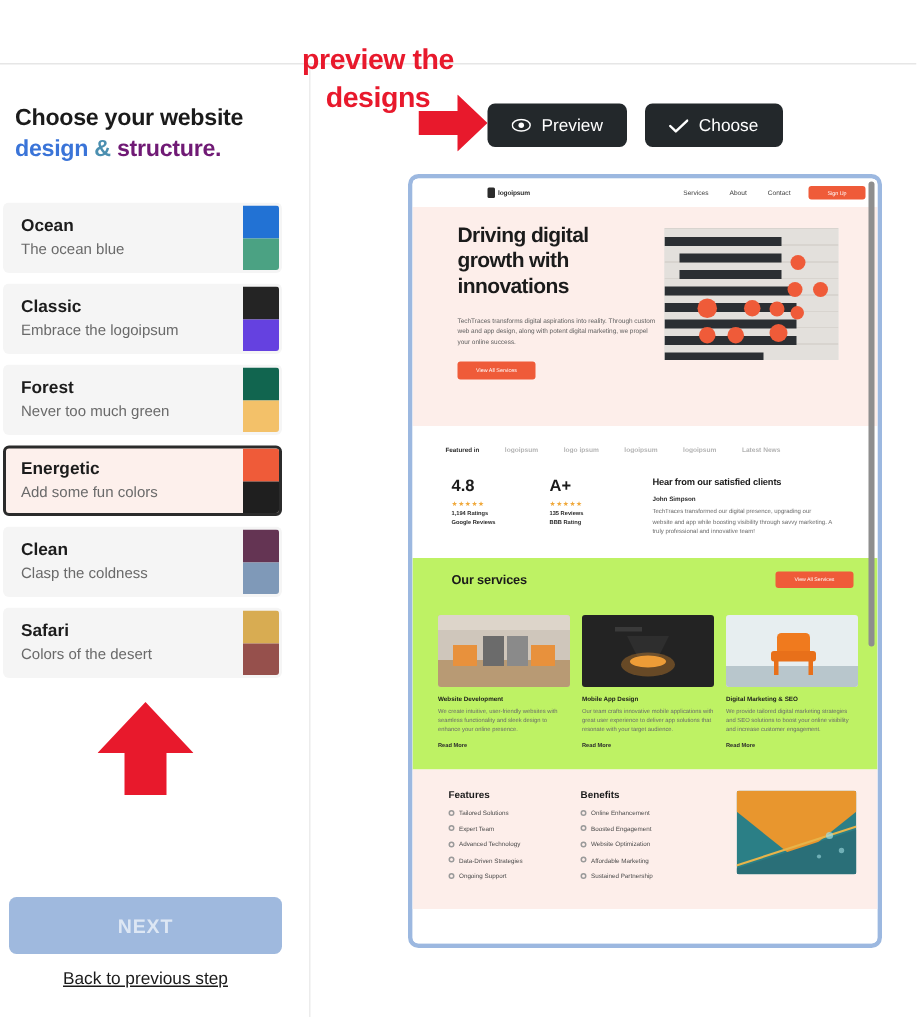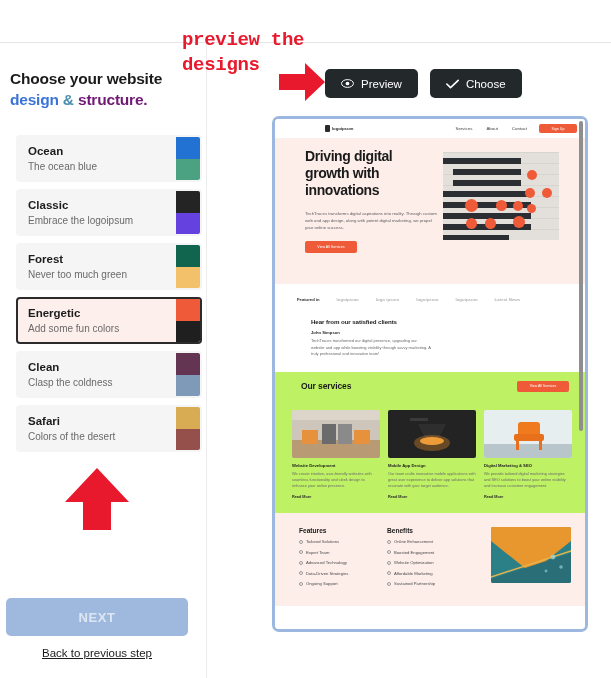--- a/index.html
+++ b/index.html
@@ -15,21 +15,21 @@
   .hdivider { position: absolute; left: 0; top: 42px; width: 611px; height: 1px; background: #e6e6e6; }
   .vdivider { position: absolute; left: 206px; top: 43px; width: 1px; height: 635px; background: #ececec; }
 
   
   .left { position: absolute; left: 0; top: 43px; width: 206px; height: 635px; }
   .headline { position: absolute; left: 10px; top: 25px; width: 190px; font-size: 15.5px; font-weight: bold; line-height: 21px; color: #1b1b1b; letter-spacing: -0.2px; }
   .headline .grad { display: block; color: #3a74d8; }
   .headline .grad .g2 { color: #4b8fb0; }
   .headline .grad .g3 { color: #701a75; }
 
-  .theme-list { position: absolute; left: 16px; top: 92px; width: 186px; }
+  .theme-list { position: absolute; left: 2px; top: 92px; width: 186px; }
   .theme-item {
     position: relative; display: flex; align-items: stretch;
     height: 47px; margin-bottom: 7px; border-radius: 4px;
     background: #f5f5f5; overflow: hidden; cursor: pointer;
     border: 2px solid transparent;
   }
   .theme-item.sel { border-color: #2b2b2b; background: #fdf0ec; }
   .theme-item .txt { flex: 1; padding: 7px 0 0 10px; }
   .theme-name { font-size: 11.5px; font-weight: bold; color: #1c1c1c; line-height: 15px; }
   .theme-desc { font-size: 10px; color: #6a6a6a; line-height: 14px; margin-top: 1px; }
@@ -52,21 +52,21 @@
   .dk-btn {
     display: flex; align-items: center; gap: 7px;
     height: 29px; padding: 0 16px; border-radius: 5px;
     background: #23282b; color: #fff; border: none;
     font-size: 11.5px; font-family: "Liberation Sans", sans-serif; cursor: pointer;
   }
   .dk-btn svg { display: block; }
 
   
   .anno { position: absolute; color: #e8192c; font-weight: bold; font-size: 19px; line-height: 25px; letter-spacing: -0.3px; }
-  .anno-preview { left: 182px; top: 28px; width: 140px; text-align: left; font-family: Liberation Mono, monospace; }
+  .anno-preview { left: 182px; top: 28px; width: 140px; text-align: center; }
   .anno-choose { left: 12px; top: 533px; width: 172px; text-align: center; font-size: 19px; line-height: 28px; }
   .arrow-right { position: absolute; left: 279px; top: 63px; }
   .arrow-up { position: absolute; left: 65px; top: 468px; }
 
   
   .preview-frame {
     position: absolute; left: 272px; top: 116px; width: 316px; height: 516px;
     border: 3px solid #9cb8e0; border-radius: 7px; background: #fff; overflow: hidden;
   }
   .preview-inner { position: absolute; inset: 0; background: #fff; }
@@ -291,20 +291,34 @@
       <div class="featured" id="featured-row">
         <span class="fl">Featured in</span>
       <span class="logo-ghost">logoipsum</span>
           <span class="logo-ghost">logo ipsum</span>
           <span class="logo-ghost">logoipsum</span>
           <span class="logo-ghost">logoipsum</span>
           <span class="logo-ghost">Latest News</span>
         </div>
 
       <div class="stats">
+        <div id="stats-holder" style="display:flex;gap:36px;">
+            <div class="stat">
+              <div class="num">4.8</div>
+              <div class="stars">★★★★★</div>
+              <div class="l1">1,194 Ratings</div>
+              <div class="l2">Google Reviews</div>
+            </div>
+            <div class="stat">
+              <div class="num">A+</div>
+              <div class="stars">★★★★★</div>
+              <div class="l1">135 Reviews</div>
+              <div class="l2">BBB Rating</div>
+            </div>
+          </div>
         <div class="testi">
           <div class="th">Hear from our satisfied clients</div>
           <div class="tn">John Simpson</div>
           <div class="tb">TechTraces transformed our digital presence, upgrading our website and app while boosting visibility through savvy marketing. A truly professional and innovative team!</div>
         </div>
       </div>
 
       <div class="services">
         <h3>Our services</h3>
         <div class="svc-cta">

